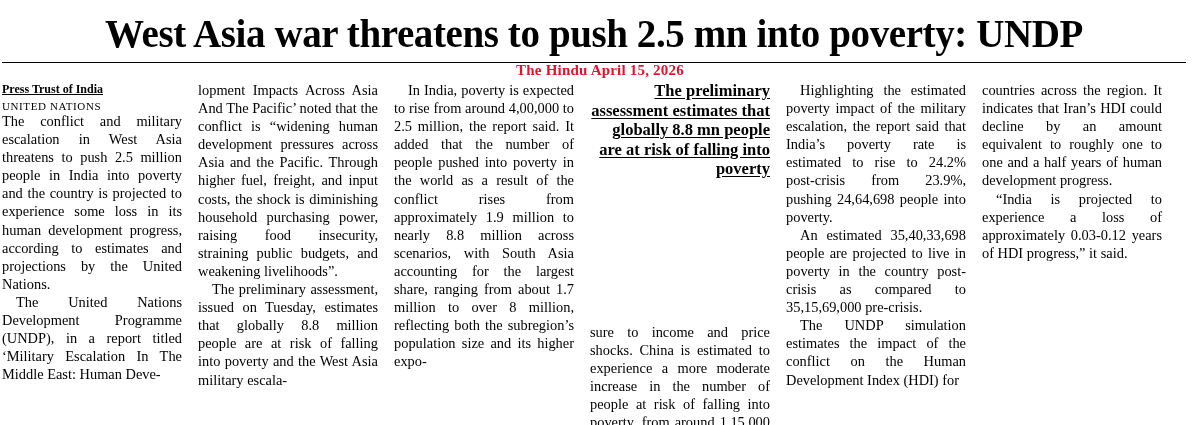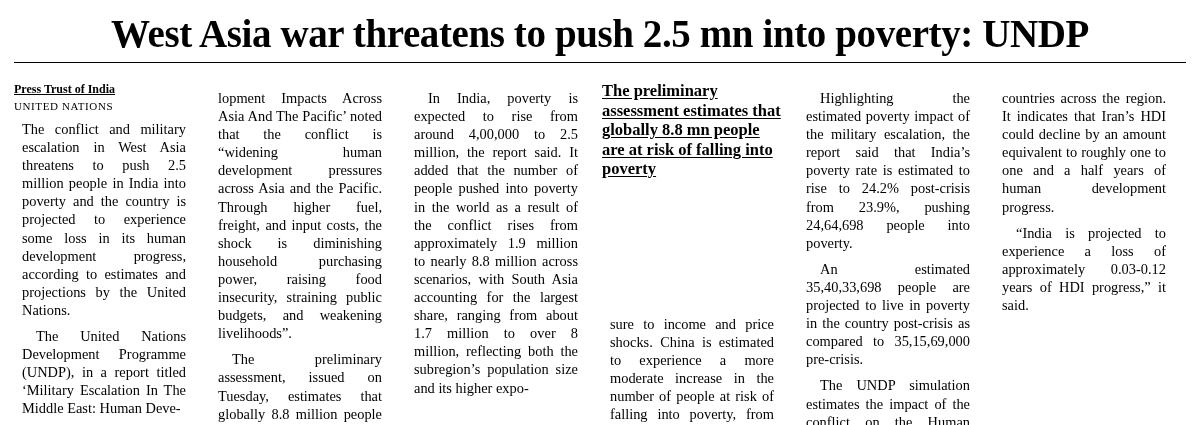--- a/index.html
+++ b/index.html
@@ -12,21 +12,21 @@
     height: 425px;
     overflow: hidden;
     font-family: "Liberation Serif", serif;
     color: #000000;
   }
   .page {
     position: relative;
     width: 1200px;
     height: 304px;
     box-sizing: border-box;
-    padding: 10px 14px 0 14px;
+    padding: 10px 14px 0 2px;
   }
   .headline {
     font-family: "Liberation Serif", serif;
     font-size: 39px;
     line-height: 44px;
     font-weight: 700;
     letter-spacing: -0.4px;
     text-align: center;
     white-space: nowrap;
     margin: 2px 0 6px 0;
@@ -69,47 +69,49 @@
     font-family: "Liberation Serif", serif;
     font-size: 11px;
     letter-spacing: 0.6px;
   }
   p.body {
     font-family: "Liberation Serif", serif;
     font-size: 14.4px;
     line-height: 18.1px;
     text-align: justify;
     text-align-last: left;
-    margin: 8px;
+    margin: 0;
     hyphens: auto;
     -webkit-hyphens: auto;
   }
   p.body.indent {
     text-indent: 14px;
   }
   .pullquote {
     font-family: "Liberation Serif", serif;
     font-weight: 700;
     font-size: 16.5px;
     line-height: 19.5px;
     text-decoration: underline;
     text-underline-offset: 2px;
-    margin: 0 0 8px 0;
+    margin: 0 0 24px 0;
+    text-align: right;
   }
   .spacer-120 { height: 120px; }
   .col.c4 { position: relative; }
 </style>
 </head>
 <body>
 
 <div class="page">
 
   <h1 class="headline">West Asia war threatens to push 2.5 mn into poverty: UNDP</h1>
   <hr class="rule">
 
+  <div class="dateline">The Hindu April 15, 2026</div>
 
   <div class="columns">
 
     <div class="col c1">
       <div class="byline">Press Trust of India</div>
       <div class="place">UNITED NATIONS</div>
       <p class="body">The conflict and military escalation in West Asia threatens to push 2.5 million people in India into poverty and the country is projected to experience some loss in its human development progress, according to estimates and projections by the United Nations.</p>
       <p class="body indent">The United Nations Development Programme (UNDP), in a report titled ‘Military Escalation In The Middle East: Human Deve-</p>
     </div>
 

